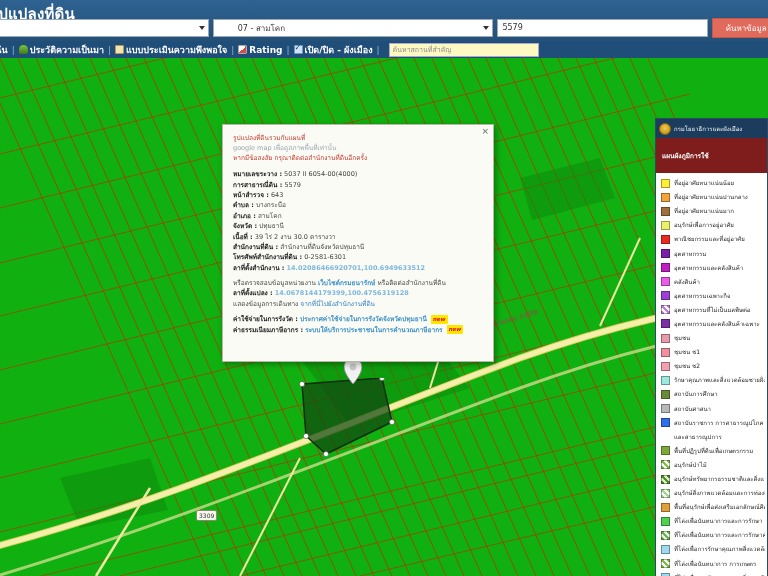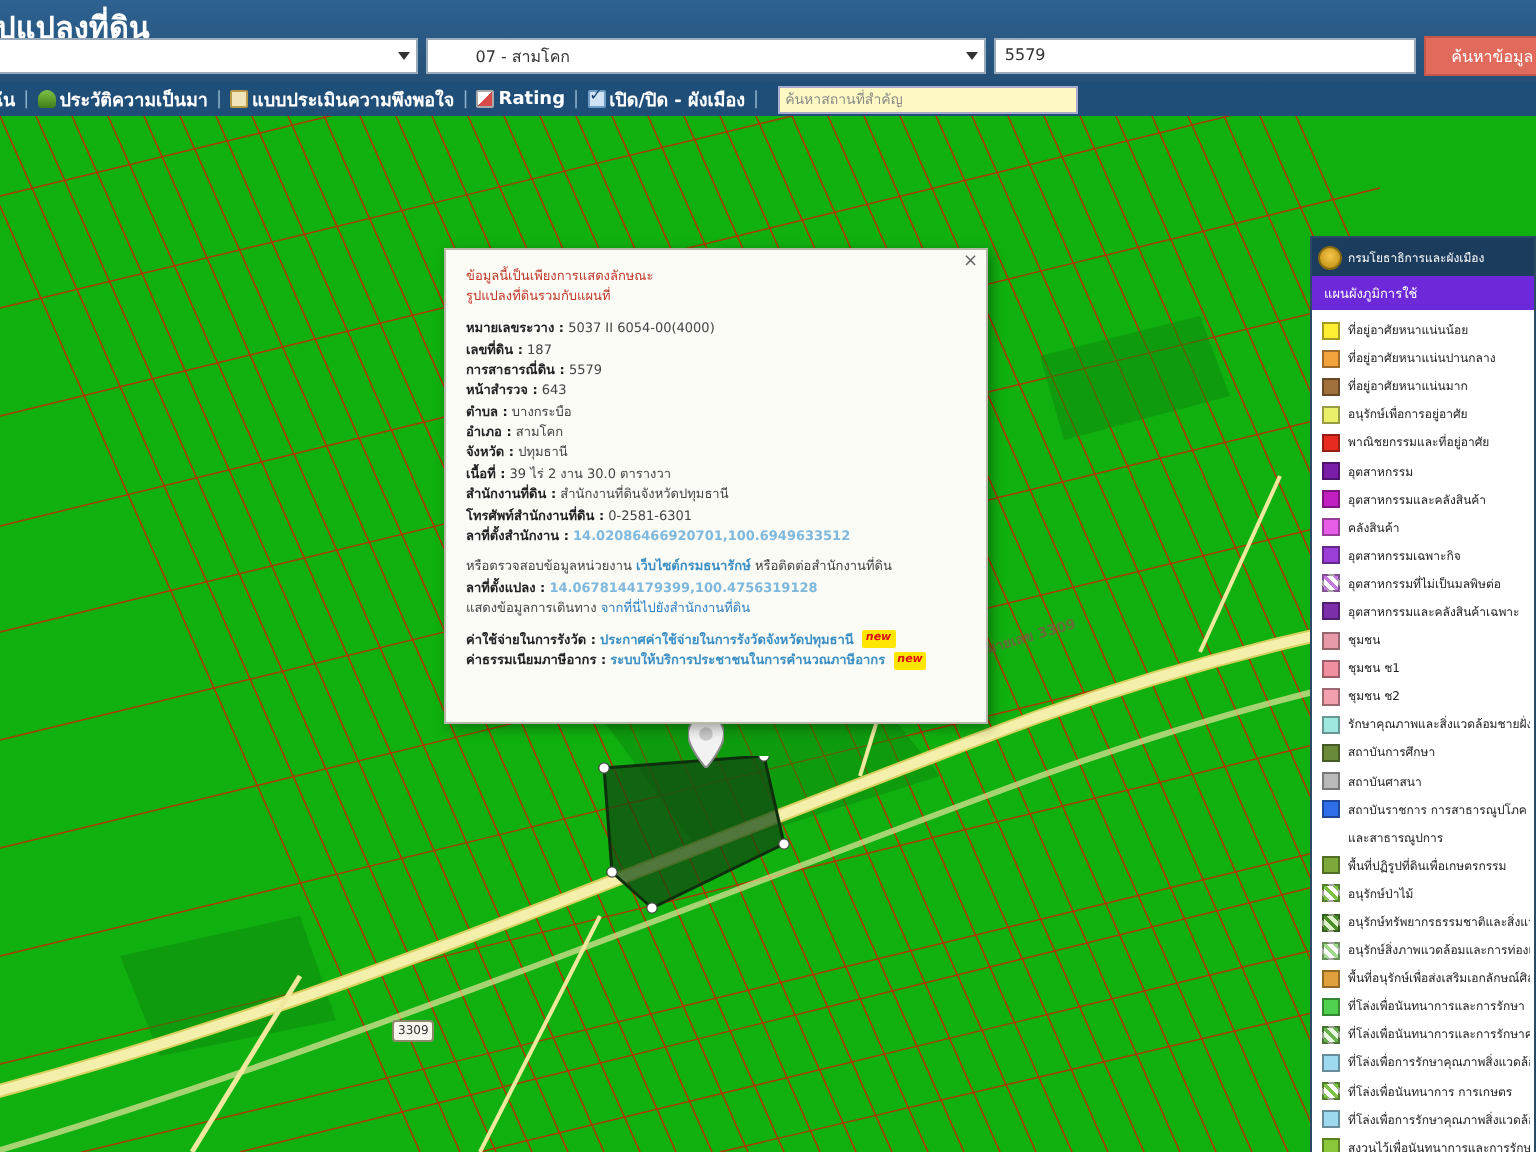--- a/index.html
+++ b/index.html
@@ -140,22 +140,22 @@
     height:19px; background:#1b3c5c; display:flex; align-items:center; gap:3px;
     padding:0 3px; flex:0 0 auto;
   }
   #legend-logo {
     width:12px;height:12px;border-radius:50%;
     background:radial-gradient(circle at 50% 40%,#f5c84a,#b8860b);
     border:1px solid #8a6a10; flex:0 0 auto;
   }
   #legend-org { color:#fff; font-size:6px; white-space:nowrap; overflow:hidden; }
   #legend-subhead {
-    height:17px; background:#6d28d9; color:#fff; font-size:6.5px;
-    display:flex; align-items:center; padding-left:6px; flex:0 0 auto;
+    height:35px; background:#7f1d1d; color:#fff; font-size:6.5px;
+    display:flex; align-items:center; padding-left:6px; flex:0 0 auto;font-weight:bold;
   }
   #legend-list { flex:1 1 auto; overflow:hidden; padding:3px 0 0 0; background:#fff; }
   .legend-item {
     display:flex; align-items:center; gap:4px; padding:0 2px 0 5px; height:14.1px;
   }
   .sw {
     width:9px; height:9px; flex:0 0 auto; border:1px solid rgba(0,0,0,.35);
   }
   .legend-label {
     font-size:6px; color:#222; white-space:nowrap; overflow:hidden; text-overflow:clip;
@@ -319,32 +319,29 @@
 
   <svg id="map-pin" style="left:344px; top:300px;" viewBox="0 0 18 26">
     <path d="M9 0 C4 0 0 4 0 9 C0 16 9 26 9 26 C9 26 18 16 18 9 C18 4 14 0 9 0 Z" fill="#f2f2f2" stroke="#8a8a8a" stroke-width="1"></path>
     <circle cx="9" cy="9" r="3.4" fill="#c9c9c9"></circle>
   </svg>
 
   <div id="info-popup">
     <div id="popup-close">×</div>
 
     <div class="notice">
-      <div>ข้อมูลนี้เป็นเพียงการแสดงลักษณะ</div>
       <div>รูปแปลงที่ดินรวมกับแผนที่</div>
+      <div><span class="gm">google map เพื่อดูสภาพพื้นที่เท่านั้น</span></div>
+      <div>หากมีข้อสงสัย กรุณาติดต่อสำนักงานที่ดินอีกครั้ง</div>
     </div>
 
     <div>
       <div class="detail-row">
         <span class="lbl">หมายเลขระวาง :</span>
         <span class="val">5037 II 6054-00(4000)</span>
-      </div>
-      <div class="detail-row">
-        <span class="lbl">เลขที่ดิน :</span>
-        <span class="val">187</span>
       </div>
       <div class="detail-row">
         <span class="lbl">การสาธารณี่ดิน :</span>
         <span class="val">5579</span>
       </div>
       <div class="detail-row">
         <span class="lbl">หน้าสำรวจ :</span>
         <span class="val">643</span>
       </div>
       <div class="detail-row">

